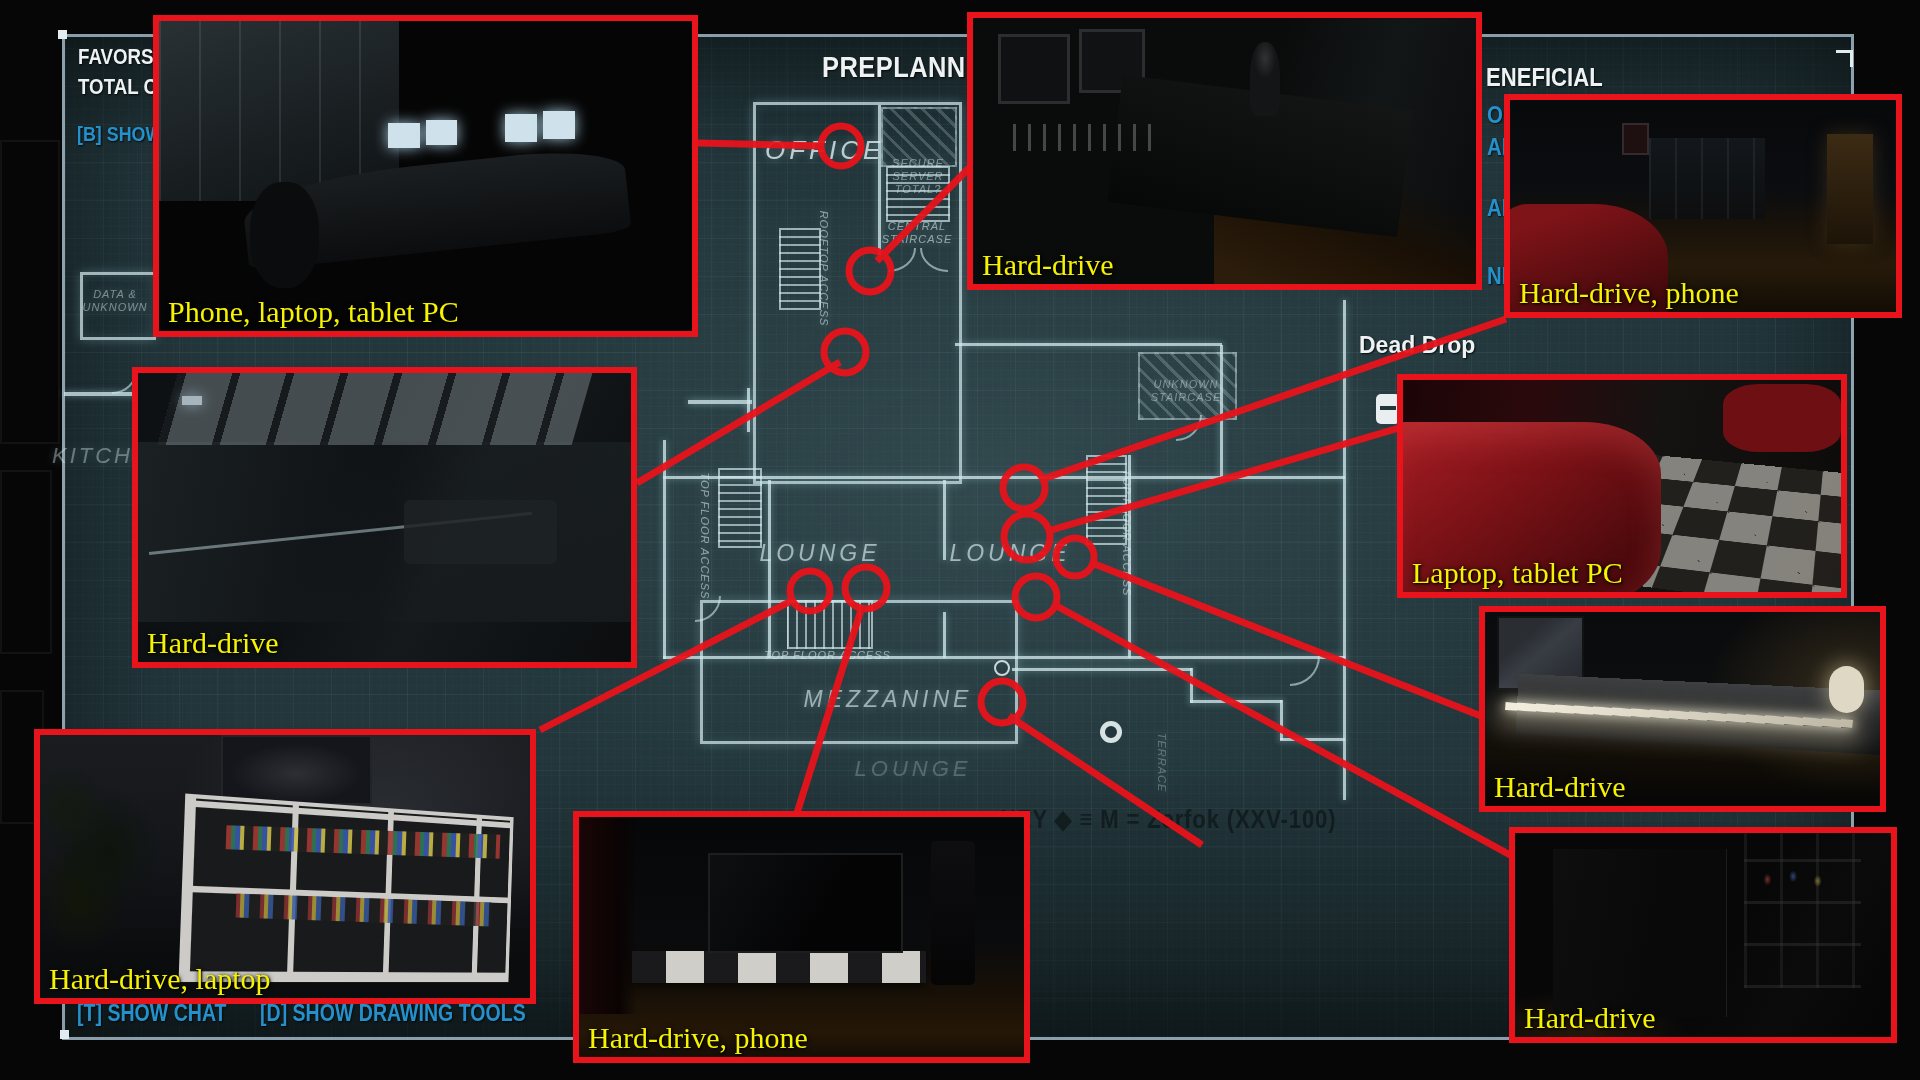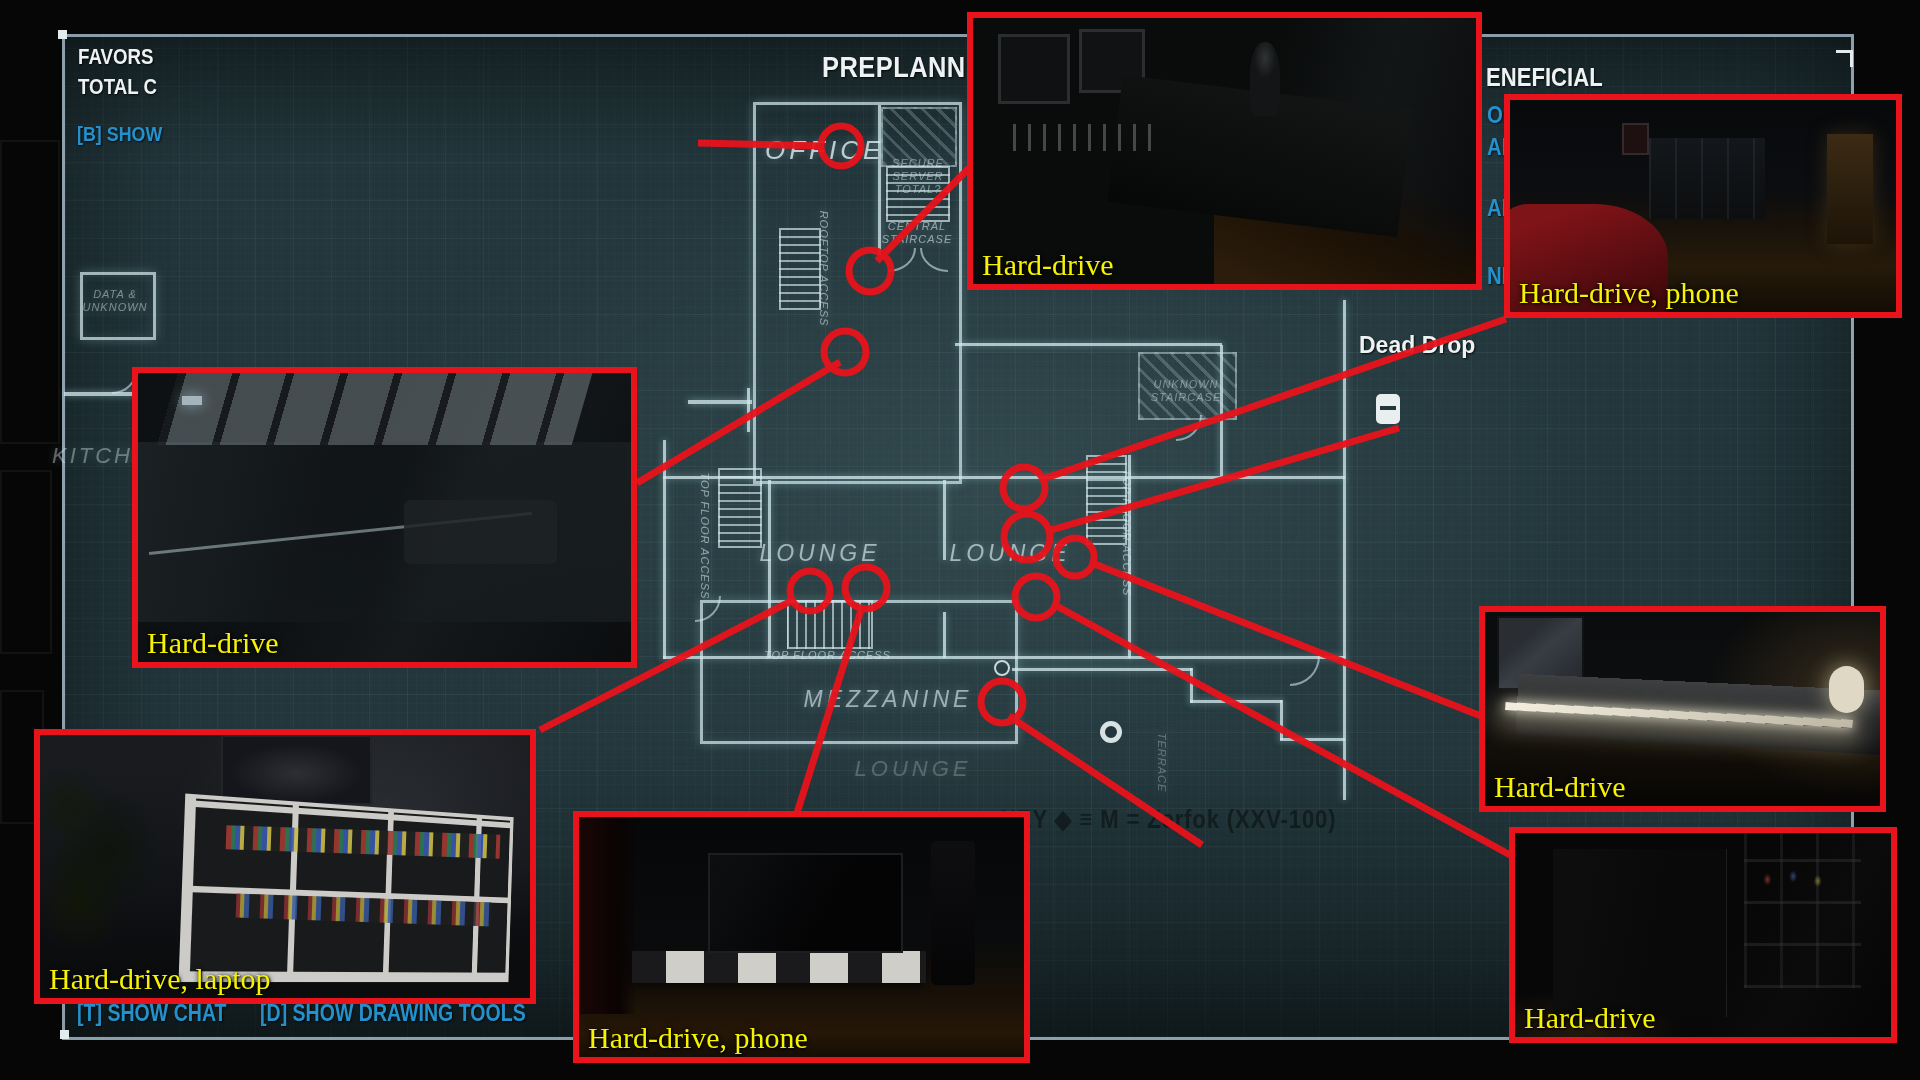--- a/index.html
+++ b/index.html
@@ -176,20 +176,36 @@
       <circle cx="810" cy="591" r="20"></circle>
       <circle cx="866" cy="588" r="21"></circle>
       <circle cx="1024" cy="488" r="21"></circle>
       <circle cx="1027" cy="537" r="23"></circle>
       <circle cx="1075" cy="557" r="19"></circle>
       <circle cx="1036" cy="597" r="21"></circle>
       <circle cx="1002" cy="702" r="21"></circle>
     </g>
   </svg>
 
+  <div class="inset" style="left:153px;top:15px;width:545px;height:322px;">
+    <div class="sc" style="inset:0;background:
+      radial-gradient(160px 80px at 63% 40%, rgba(185,210,225,.22), transparent 70%),
+      linear-gradient(180deg,#14181a 0%,#101214 50%,#2a1c0d 62%,#43ileg 0) ,
+      linear-gradient(180deg,#14181a 0%,#101214 50%,#2a1c0d 62%,#432c12 84%,#2e1d0a 100%);"></div>
+    <div class="sc" style="left:0;top:0;width:45%;height:58%;background:
+      repeating-linear-gradient(90deg, rgba(160,180,190,.14) 0 2px, transparent 2px 40px),
+      linear-gradient(160deg, rgba(70,85,90,.55), rgba(18,23,26,.75));"></div>
+    <div class="sc" style="left:16%;top:46%;width:72%;height:28%;background:linear-gradient(180deg,#1b1e20,#0b0d0f);border-radius:45% 30% 8% 8%;transform:rotate(-6deg);"></div>
+    <div class="sc" style="left:17%;top:52%;width:13%;height:34%;background:#0a0c0d;border-radius:45%;"></div>
+    <span class="glow-mon" style="left:43%;top:33%;width:6%;height:8%;"></span>
+    <span class="glow-mon" style="left:50%;top:32%;width:6%;height:8%;"></span>
+    <span class="glow-mon" style="left:65%;top:30%;width:6%;height:9%;"></span>
+    <span class="glow-mon" style="left:72%;top:29%;width:6%;height:9%;"></span>
+    <span class="lbl">Phone, laptop, tablet PC</span>
+  </div>
 
   <div class="inset" style="left:967px;top:12px;width:515px;height:278px;">
     <div class="sc" style="inset:0;background:linear-gradient(105deg,#0a0c0c 55%,#131617 75%,#0a0b0c);"></div>
     <div class="sc" style="right:0;bottom:0;width:52%;height:62%;background:linear-gradient(24deg,#2b1c0b 8%,#1a1005 42%,transparent 66%);"></div>
     <div class="sc" style="left:5%;top:6%;width:13%;height:24%;border:3px solid #2b2e2f;background:#0f1112;"></div>
     <div class="sc" style="left:21%;top:4%;width:12%;height:22%;border:3px solid #2b2e2f;background:#101213;"></div>
     <div class="sc" style="left:28%;top:28%;width:58%;height:48%;background:linear-gradient(190deg,#141616,#060707);transform:rotate(7deg);"></div>
     <div class="sc" style="left:8%;top:40%;width:28%;height:10%;opacity:.45;background:repeating-linear-gradient(90deg, rgba(225,230,230,.6) 0 3px, transparent 3px 15px);"></div>
     <div class="sc" style="left:55%;top:9%;width:6%;height:28%;background:radial-gradient(50% 38% at 50% 22%,#303334,#131516 72%);border-radius:45% 45% 22% 22%;"></div>
     <span class="lbl">Hard-drive</span>
@@ -210,20 +226,30 @@
     <div class="sc" style="inset:0;background:linear-gradient(115deg,#0e1113 40%,#15191b 62%,#0b0d0f);"></div>
     <div class="sc" style="left:6%;top:0;width:84%;height:25%;opacity:.75;transform:skewX(-16deg);background:
       repeating-linear-gradient(90deg, rgba(26,30,32,.95) 0 8px, rgba(106,116,120,.8) 8px 54px);"></div>
     <div class="sc" style="left:0;top:24%;width:100%;height:62%;background:linear-gradient(100deg, rgba(140,170,180,.10), rgba(20,28,30,.05) 50%, rgba(140,170,180,.08));"></div>
     <div class="sc" style="left:2%;top:55%;width:78%;height:3px;background:rgba(190,212,216,.5);transform:rotate(-6deg);"></div>
     <div class="sc" style="left:54%;top:44%;width:31%;height:22%;background:#1d2224;border-radius:6px;opacity:.85;"></div>
     <span class="glow-mon" style="left:9%;top:8%;width:4%;height:3%;opacity:.7;"></span>
     <span class="lbl">Hard-drive</span>
   </div>
 
+  <div class="inset" style="left:1397px;top:374px;width:450px;height:224px;">
+    <div class="sc" style="inset:0;background:linear-gradient(100deg,#1c0507 0%,#2a090c 28%,#151312 56%,#0c0b0a);"></div>
+    <div class="sc" style="right:-6%;top:16%;width:64%;height:100%;opacity:.92;
+      background-image:linear-gradient(45deg,#8f8d86 25%,transparent 25%,transparent 75%,#8f8d86 75%),linear-gradient(45deg,#8f8d86 25%,#23201d 25%,#23201d 75%,#8f8d86 75%);
+      background-size:92px 92px;background-position:0 0,46px 46px;
+      transform:perspective(600px) rotateX(52deg) rotate(10deg);"></div>
+    <div class="sc" style="right:0;top:2%;width:27%;height:32%;background:#6e0f13;border-radius:30%;"></div>
+    <div class="sc" style="left:-4%;top:20%;width:63%;height:88%;background:linear-gradient(145deg,#a01c22 8%,#7c1217 40%,#4e0a0d 78%);border-radius:6% 28% 32% 6%;box-shadow:inset 0 16px 34px rgba(255,96,96,.25);"></div>
+    <span class="lbl">Laptop, tablet PC</span>
+  </div>
 
   <div class="inset" style="left:34px;top:729px;width:502px;height:275px;">
     <div class="sc" style="inset:0;background:
       radial-gradient(300px 200px at 70% 30%, rgba(120,126,132,.2), transparent 70%),
       linear-gradient(180deg,#1a1c20 0%,#14161a 45%,#0b0c0e 85%);"></div>
     <div class="sc" style="left:37%;top:0;width:30%;height:25%;border:2px solid #232427;background:
       radial-gradient(60% 60% at 50% 55%, rgba(198,198,204,.14), transparent 75%), #14161b;"></div>
     <div class="sc" style="left:30%;top:27%;width:68%;height:64%;transform:perspective(700px) rotateY(16deg) rotate(2deg);
       background-image:
         repeating-linear-gradient(90deg,#cccbc7 0 6px, transparent 6px 98px),

